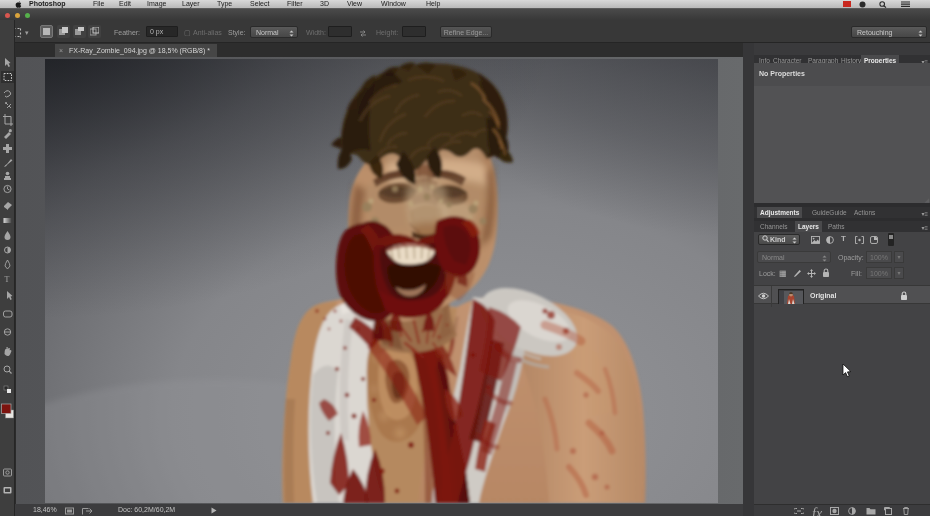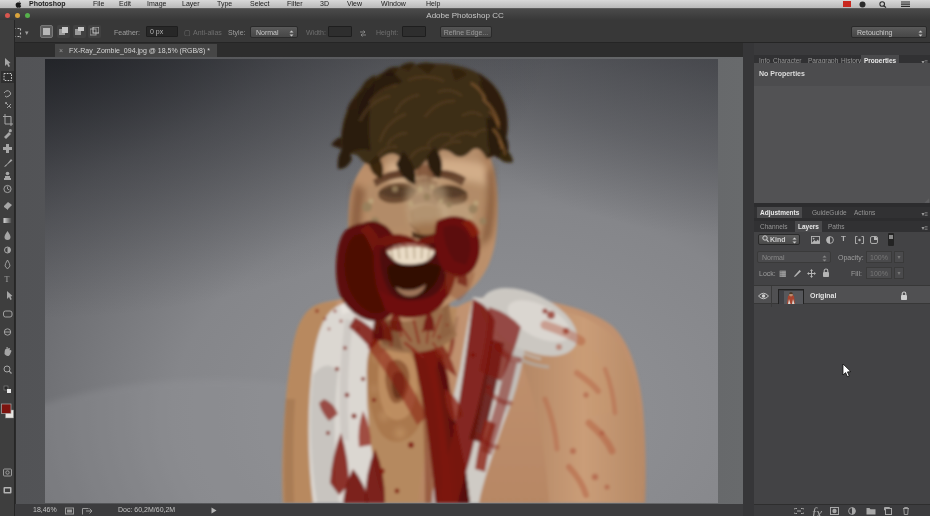--- a/index.html
+++ b/index.html
@@ -87,21 +87,20 @@
       </svg>
     <svg style="position:absolute;left:901px;top:1px;" width="9" height="7" viewBox="0 0 9 7">
         <path d="M0,1 h9 M0,3.2 h9 M0,5.4 h9" stroke="#2a2a2a" stroke-width="1.2"></path>
       </svg>
   </div>
 
   <div id="titlebar">
     <div class="tl" style="left:5px;  background:#d7564f;"></div>
     <div class="tl" style="left:15px; background:#d9a33c;"></div>
     <div class="tl" style="left:25px; background:#56b04b;"></div>
-    <div class="t">Adobe Photoshop CC</div>
   </div>
 
   <div id="optbar">
     <svg class="abs" style="left:8px;top:7px;" width="14" height="11" viewBox="0 0 14 11">
       <g stroke="#bcbcbc" stroke-width="1.1" fill="none">
         <path d="M1.5,1.5 h2 m2,0 h2 m2,0 h2"></path>
         <path d="M1.5,9.5 h2 m2,0 h2 m2,0 h2"></path>
         <path d="M1.5,1.5 v2 m0,2 v2 m0,2 v1"></path>
         <path d="M12.5,1.5 v2 m0,2 v2 m0,2 v1"></path>
       </g>

